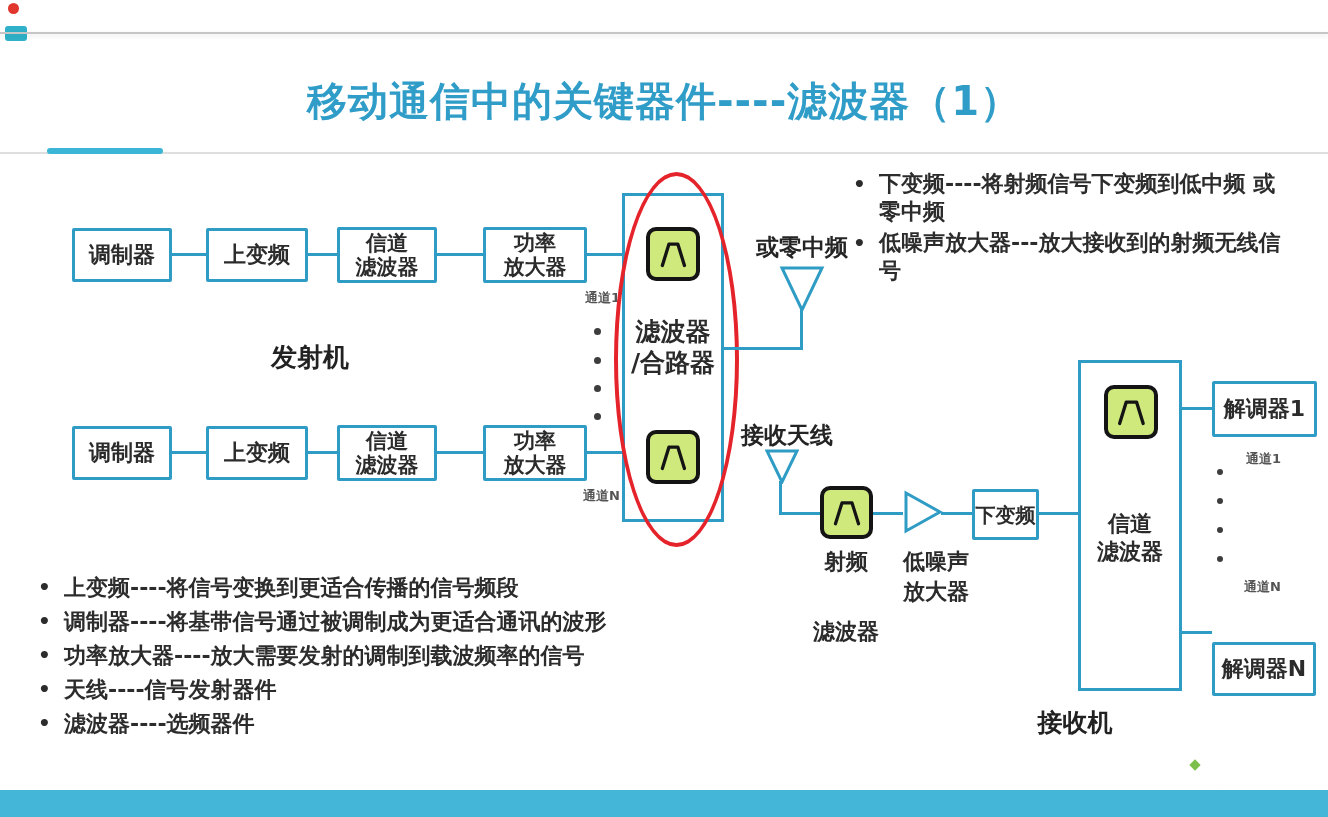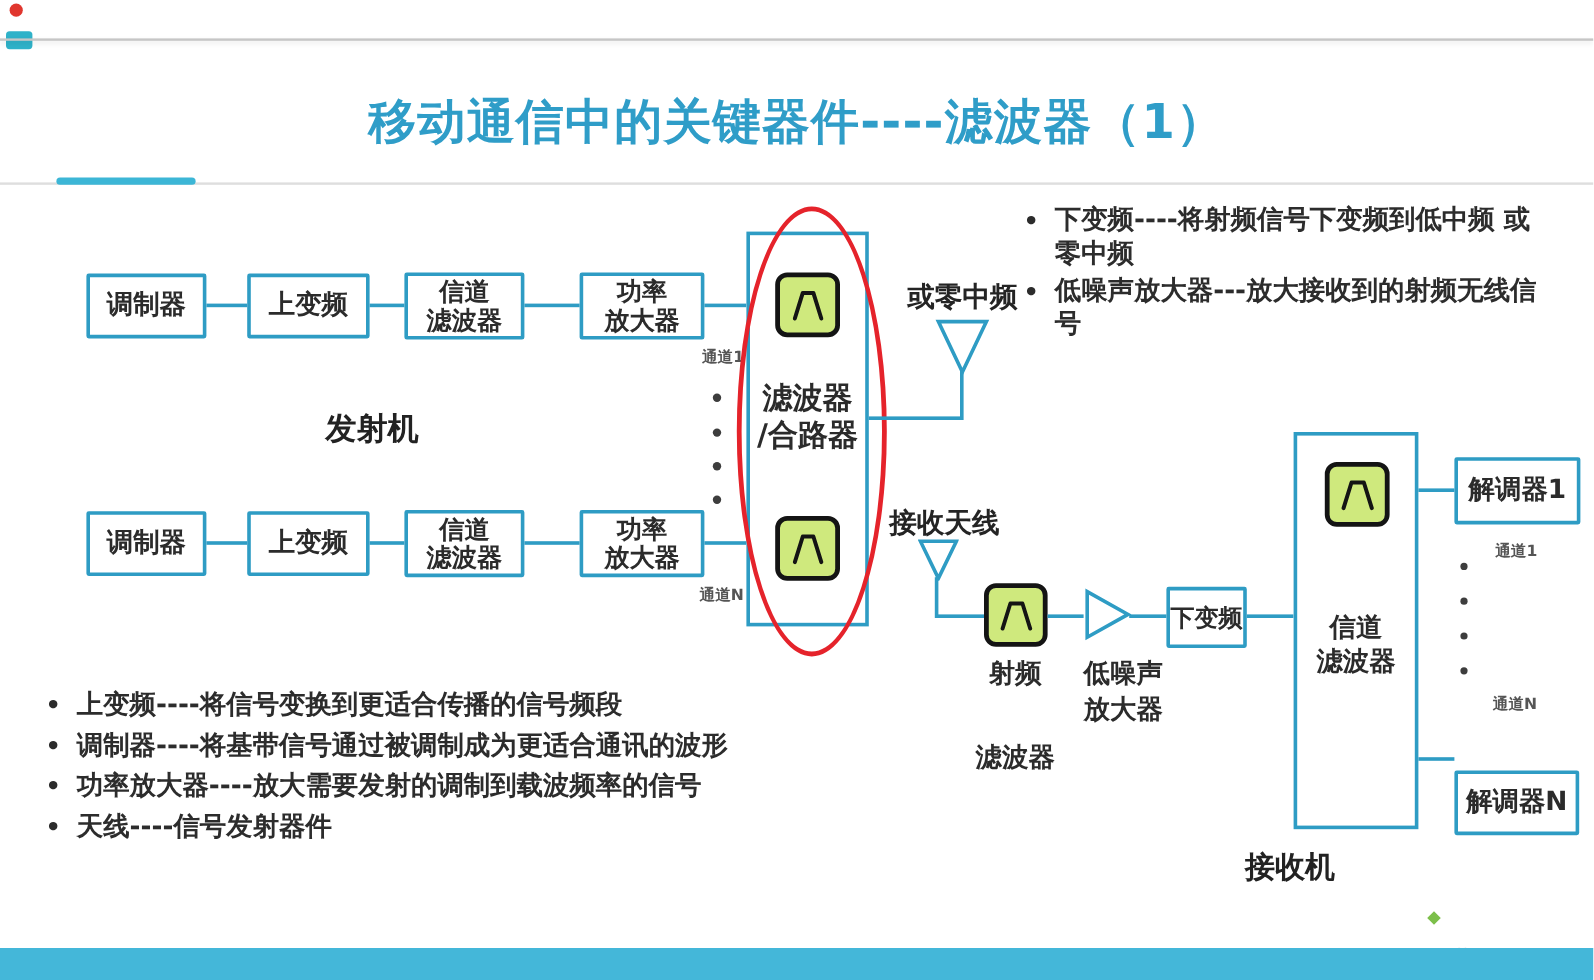--- a/index.html
+++ b/index.html
@@ -190,20 +190,21 @@
     </div>
   <div class="abs conn" style="left:1182px;top:631px;width:30px;height:3px;"></div>
 
   <div class="abs" style="left:1020px;top:706px;width:110px;text-align:center;font-size:25px;font-weight:600;color:#222;">接收机</div>
 
   <ul class="abs note-list" style="left:30px;top:572px;width:680px;">
     <li style="line-height:31px;">上变频----将信号变换到更适合传播的信号频段</li>
     <li style="line-height:31px;">调制器----将基带信号通过被调制成为更适合通讯的波形</li>
     <li style="line-height:31px;">功率放大器----放大需要发射的调制到载波频率的信号</li>
     <li style="line-height:31px;">天线----信号发射器件</li>
+    <li style="line-height:31px;">滤波器----选频器件</li>
   </ul>
 
   <div class="abs watermark" style="left:1108px;top:746px;margin-top:38px;">王石头科技</div>
   <div class="abs" style="left:1191px;top:761px;width:8px;height:8px;background:#7cbf4a;transform:rotate(45deg);"></div>
 
   <div class="abs bottom-bar"></div>
 
 </div>
 
 </body></html>

